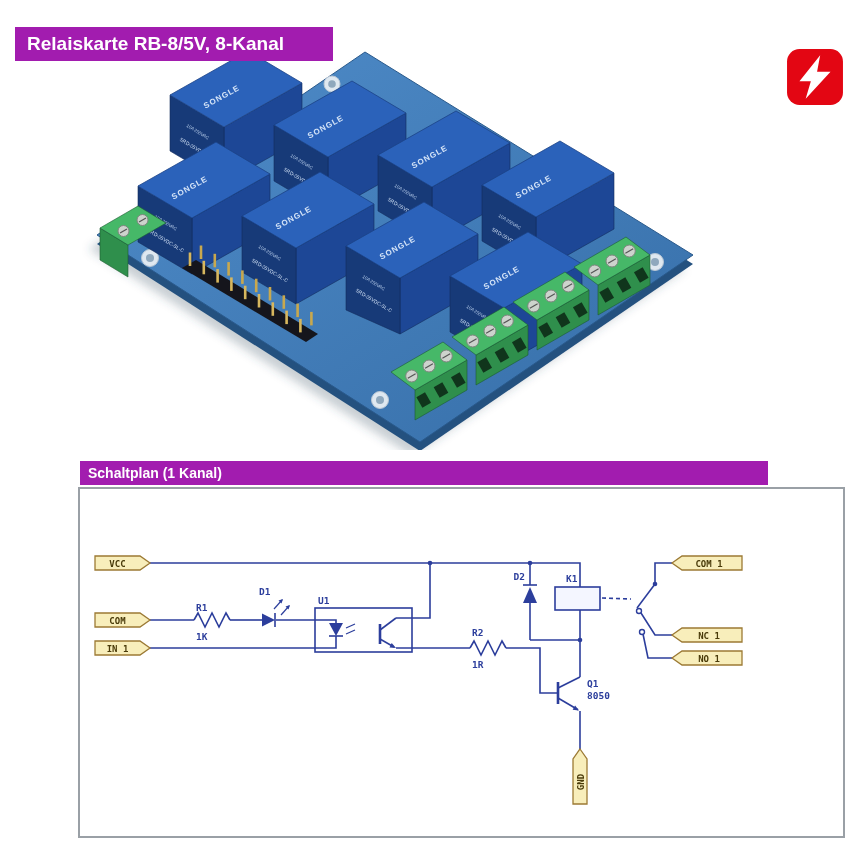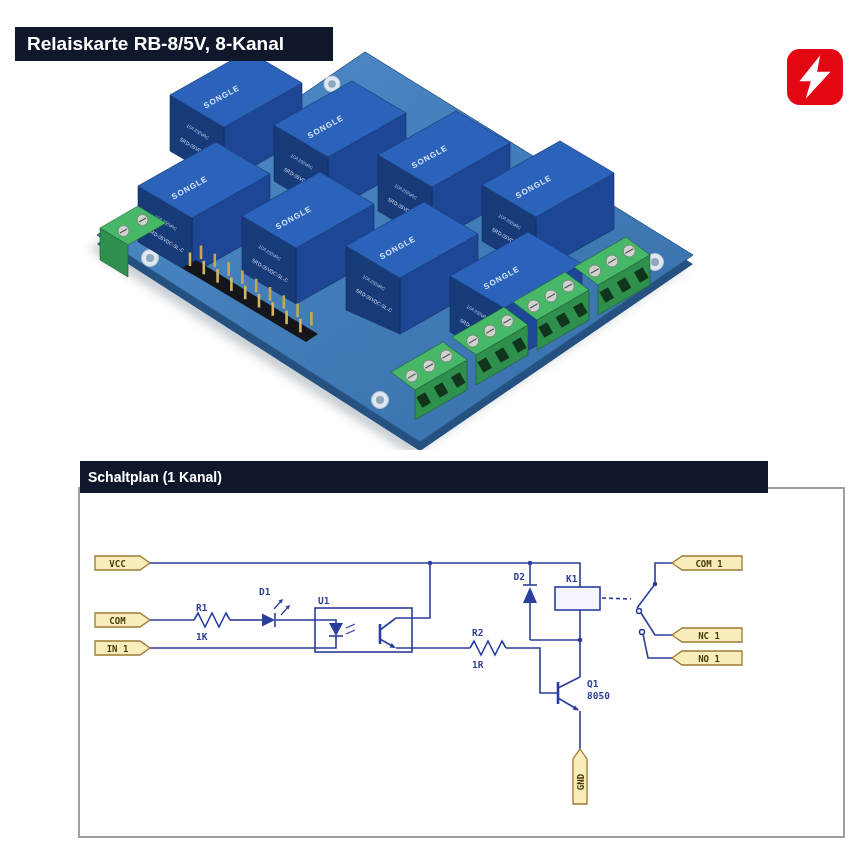--- a/index.html
+++ b/index.html
@@ -1,25 +1,25 @@
 <!DOCTYPE html>
 <html><head>
 <meta charset="utf-8">
 <style>
   html,body{margin:0;padding:0;}
   body{
     width:850px;height:850px;position:relative;overflow:hidden;
     background:#ffffff;font-family:"Liberation Sans",sans-serif;
   }
   .banner{
-    position:absolute;background:#0f172a;color:#fff;font-weight:bold;
+    position:absolute;background:#a21caf;color:#fff;font-weight:bold;
     display:flex;align-items:center;box-sizing:border-box;z-index:5;
   }
   #title-bar{left:15px;top:27px;width:318px;height:34px;font-size:19px;padding-left:12px;}
-  #schaltplan-bar{left:80px;top:461px;width:688px;height:32px;font-size:14px;padding-left:8px;}
+  #schaltplan-bar{left:80px;top:461px;width:688px;height:24px;font-size:14px;padding-left:8px;}
   #logo{position:absolute;top:48px;right:6px;display:flex;align-items:center;gap:10px;z-index:5;}
   #logo .logotext{font-size:60px;font-weight:bold;letter-spacing:-2px;line-height:1;}
   #logo .day{color:#e30613;}
   #logo .power{color:#57a51e;}
   #board-wrap{position:absolute;left:80px;top:5px;z-index:1;}
   #schematic-wrap{position:absolute;left:78px;top:487px;z-index:1;font-weight:bold;}
   .rtop{font-family:"Liberation Sans",sans-serif;font-size:8px;font-weight:bold;fill:#d6e5f8;letter-spacing:1px;}
   .rfront{font-family:"Liberation Sans",sans-serif;font-size:4.5px;fill:#b9cfec;}
   .rfront2{font-family:"Liberation Sans",sans-serif;font-size:5px;fill:#cdddf2;}
   .ftext{font-family:"DejaVu Sans Mono",monospace;font-size:9px;fill:#4a3b0a;}

